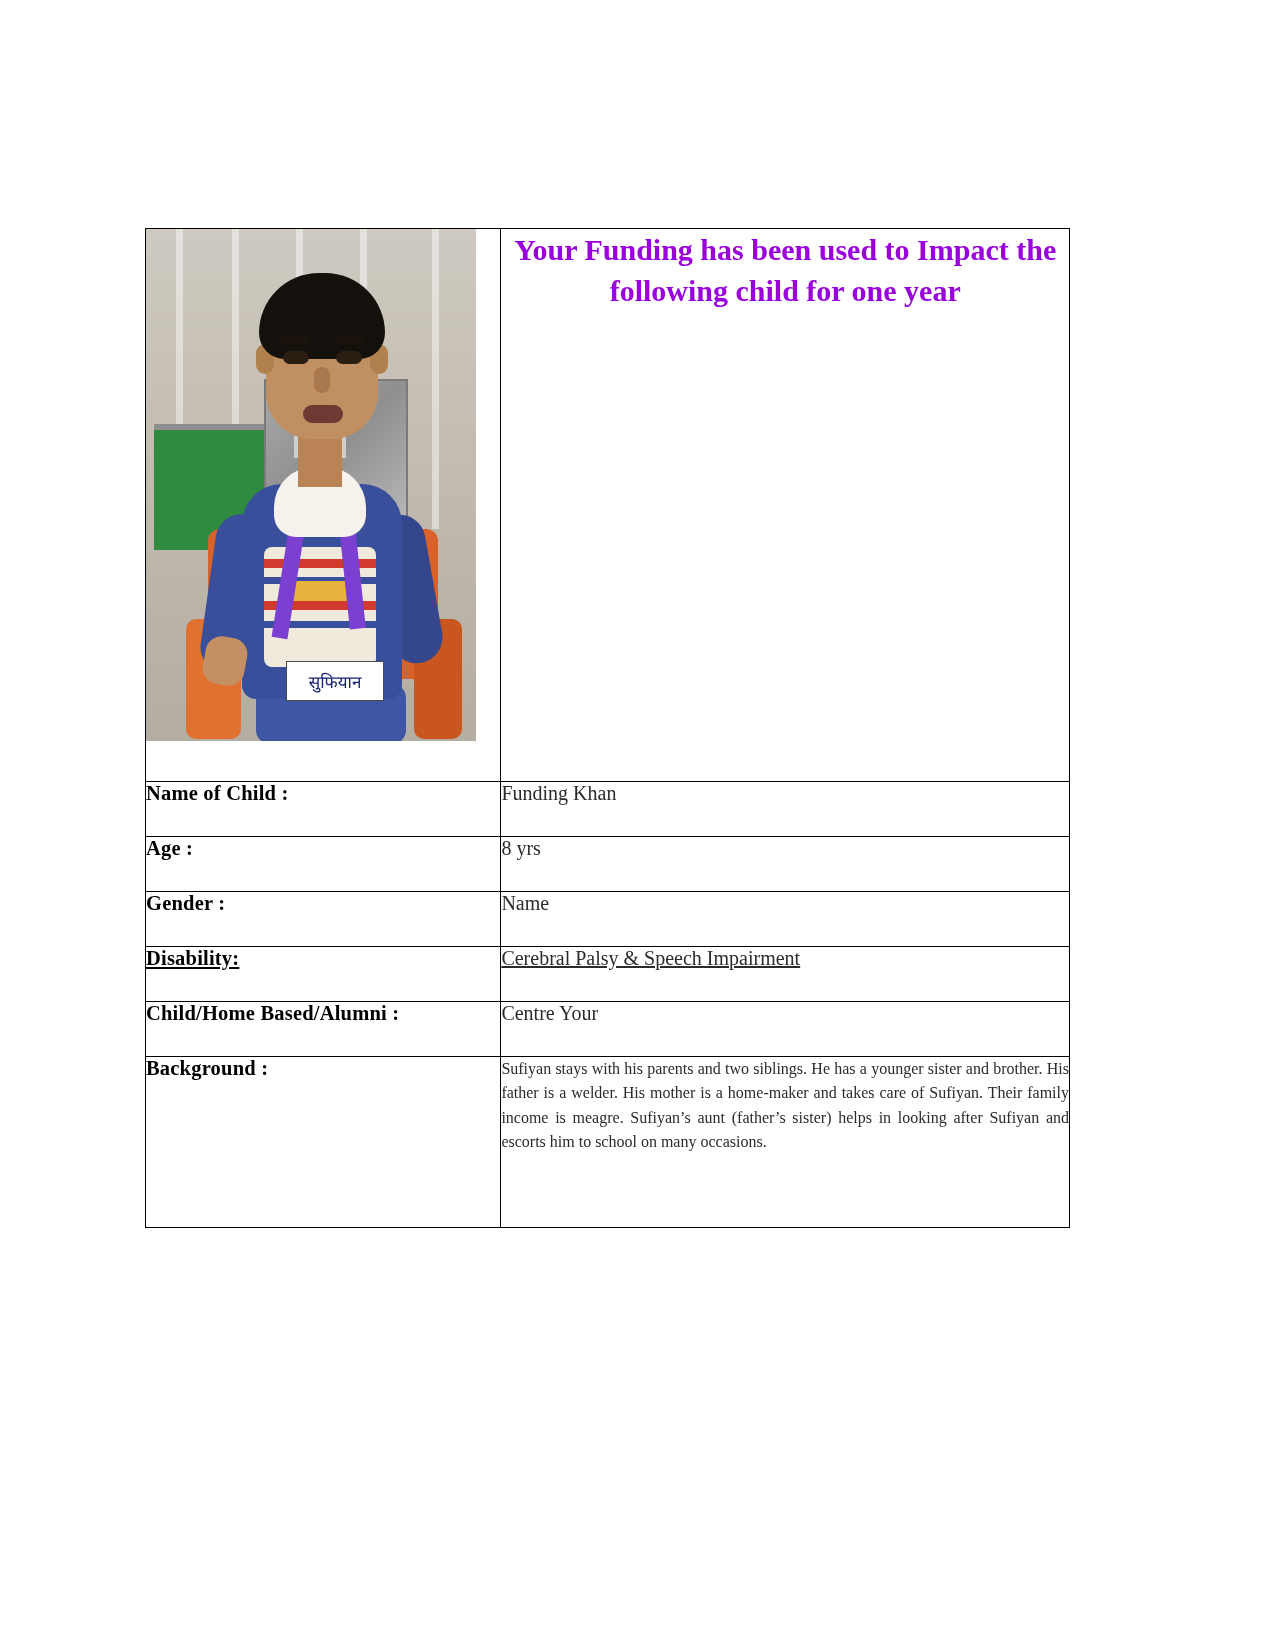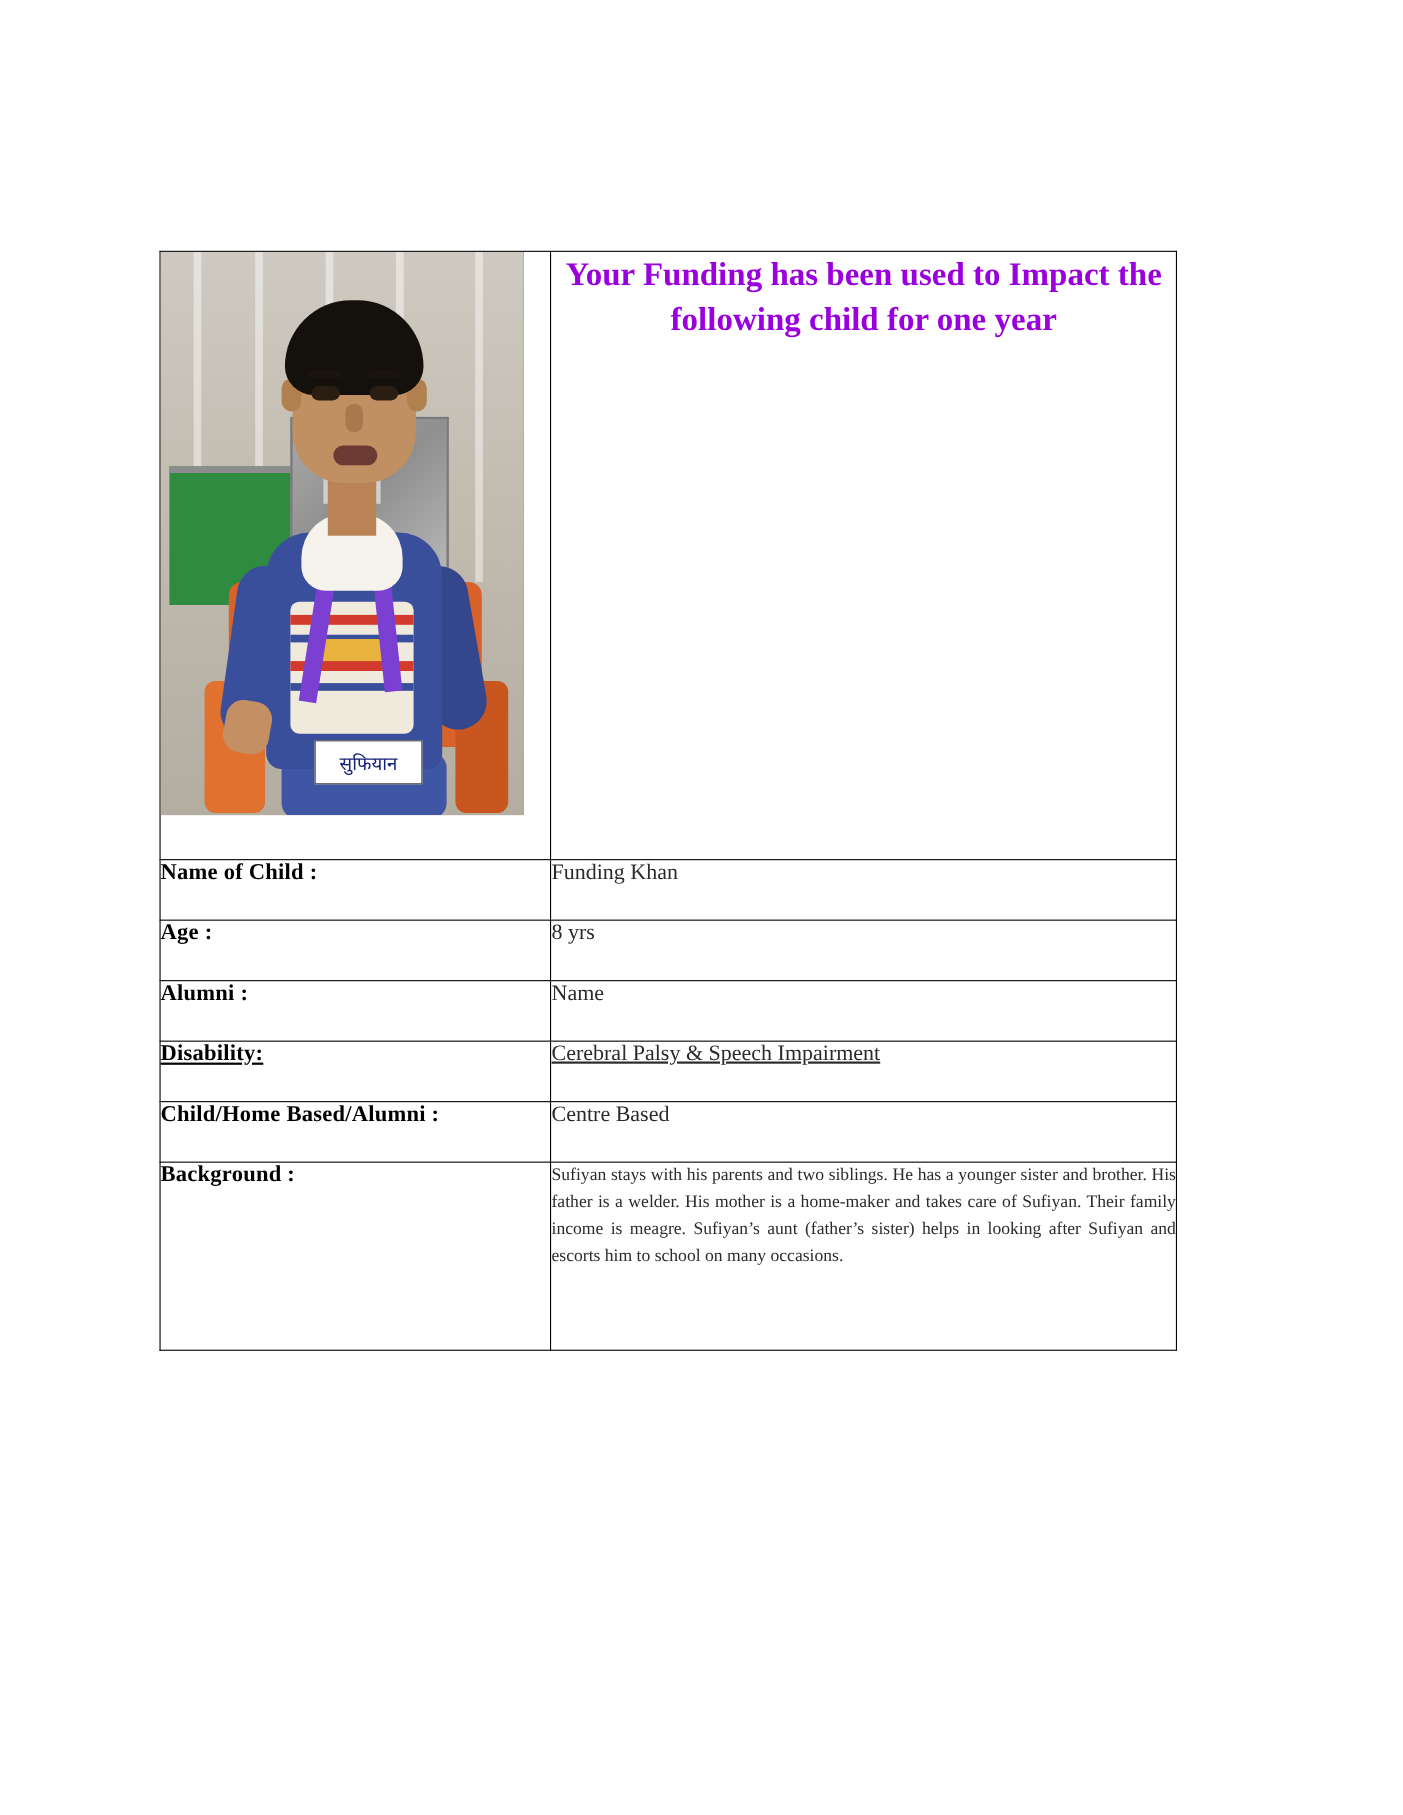--- a/index.html
+++ b/index.html
@@ -193,21 +193,21 @@
     left: 138px; top: 250px; width: 16px; height: 160px;
     background: #7b3fd1;
     transform: rotate(9deg);
   }
   .ribbon-r {
     left: 196px; top: 250px; width: 16px; height: 150px;
     background: #7b3fd1;
     transform: rotate(-6deg);
   }
   .namecard {
-    left: 140px; top: 444px; width: 96px; height: 38px;
+    left: 140px; top: 432px; width: 96px; height: 38px;
     background: #ffffff;
     border: 1px solid #4a4a4a;
     display: flex;
     align-items: center;
     justify-content: center;
     color: #16237a;
     font-size: 17px;
     font-family: "DejaVu Sans", sans-serif;
   }
   .legs {
@@ -291,32 +291,32 @@
         <td class="label-cell">Name of Child :</td>
         <td class="value-cell">Funding Khan</td>
       </tr>
 
       <tr class="row-age">
         <td class="label-cell">Age :</td>
         <td class="value-cell">8 yrs</td>
       </tr>
 
       <tr class="row-gender">
-        <td class="label-cell">Alumni :</td>
+        <td class="label-cell">Gender :</td>
         <td class="value-cell">Name</td>
       </tr>
 
       <tr class="row-disability">
         <td class="label-cell">Disability:</td>
         <td class="value-cell">Cerebral Palsy &amp; Speech Impairment</td>
       </tr>
 
       <tr class="row-centre">
         <td class="label-cell">Child/Home Based/Alumni :</td>
-        <td class="value-cell">Centre Based</td>
+        <td class="value-cell">Centre Your</td>
       </tr>
 
       <tr class="row-background">
         <td class="label-cell">Background  :</td>
         <td class="value-cell">
           <div class="bg-text">Sufiyan stays with his parents and two siblings. He has a younger sister and brother. His father is a welder. His mother is a home-maker and takes care of Sufiyan. Their family income is meagre. Sufiyan’s aunt (father’s sister) helps in looking after Sufiyan and escorts him to school on many occasions.</div>
         </td>
       </tr>
     </tbody>
   </table>

